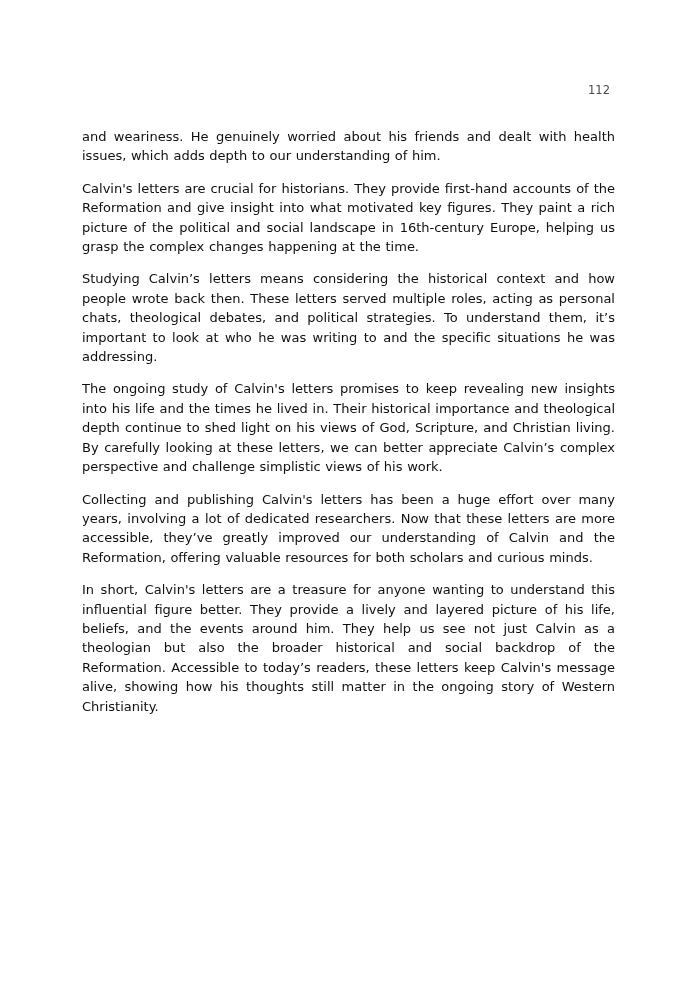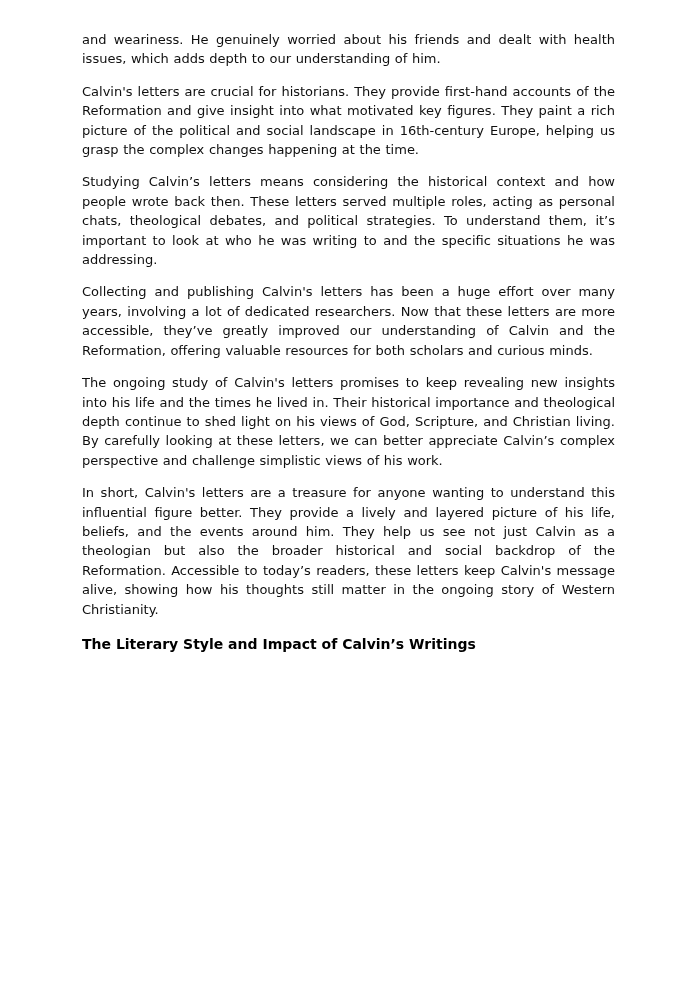--- a/index.html
+++ b/index.html
@@ -49,29 +49,29 @@
     font-weight: bold;
     color: #000000;
     text-align: left;
   }
 </style>
 </head>
 <body>
 
 <div class="page">
   <div class="content">
+    <div class="page-number">112</div>
 
     <p class="first">and weariness. He genuinely worried about his friends and dealt with health issues, which adds depth to our understanding of him.</p>
 
     <p>Calvin's letters are crucial for historians. They provide first-hand accounts of the Reformation and give insight into what motivated key figures. They paint a rich picture of the political and social landscape in 16th-century Europe, helping us grasp the complex changes happening at the time.</p>
 
     <p>Studying Calvin’s letters means considering the historical context and how people wrote back then. These letters served multiple roles, acting as personal chats, theological debates, and political strategies. To understand them, it’s important to look at who he was writing to and the specific situations he was addressing.</p>
 
+    <p>The ongoing study of Calvin's letters promises to keep revealing new insights into his life and the times he lived in. Their historical importance and theological depth continue to shed light on his views of God, Scripture, and Christian living. By carefully looking at these letters, we can better appreciate Calvin’s complex perspective and challenge simplistic views of his work.</p>
+
     <p>Collecting and publishing Calvin's letters has been a huge effort over many years, involving a lot of dedicated researchers. Now that these letters are more accessible, they’ve greatly improved our understanding of Calvin and the Reformation, offering valuable resources for both scholars and curious minds.</p>
-
-    <p>The ongoing study of Calvin's letters promises to keep revealing new insights into his life and the times he lived in. Their historical importance and theological depth continue to shed light on his views of God, Scripture, and Christian living. By carefully looking at these letters, we can better appreciate Calvin’s complex perspective and challenge simplistic views of his work.</p>
 
     <p>In short, Calvin's letters are a treasure for anyone wanting to understand this influential figure better. They provide a lively and layered picture of his life, beliefs, and the events around him. They help us see not just Calvin as a theologian but also the broader historical and social backdrop of the Reformation. Accessible to today’s readers, these letters keep Calvin's message alive, showing how his thoughts still matter in the ongoing story of Western Christianity.</p>
 
-    <h2>The Literary Style and Impact of Calvin’s Writings</h2>
 
   </div>
 </div>
 
 </body></html>

